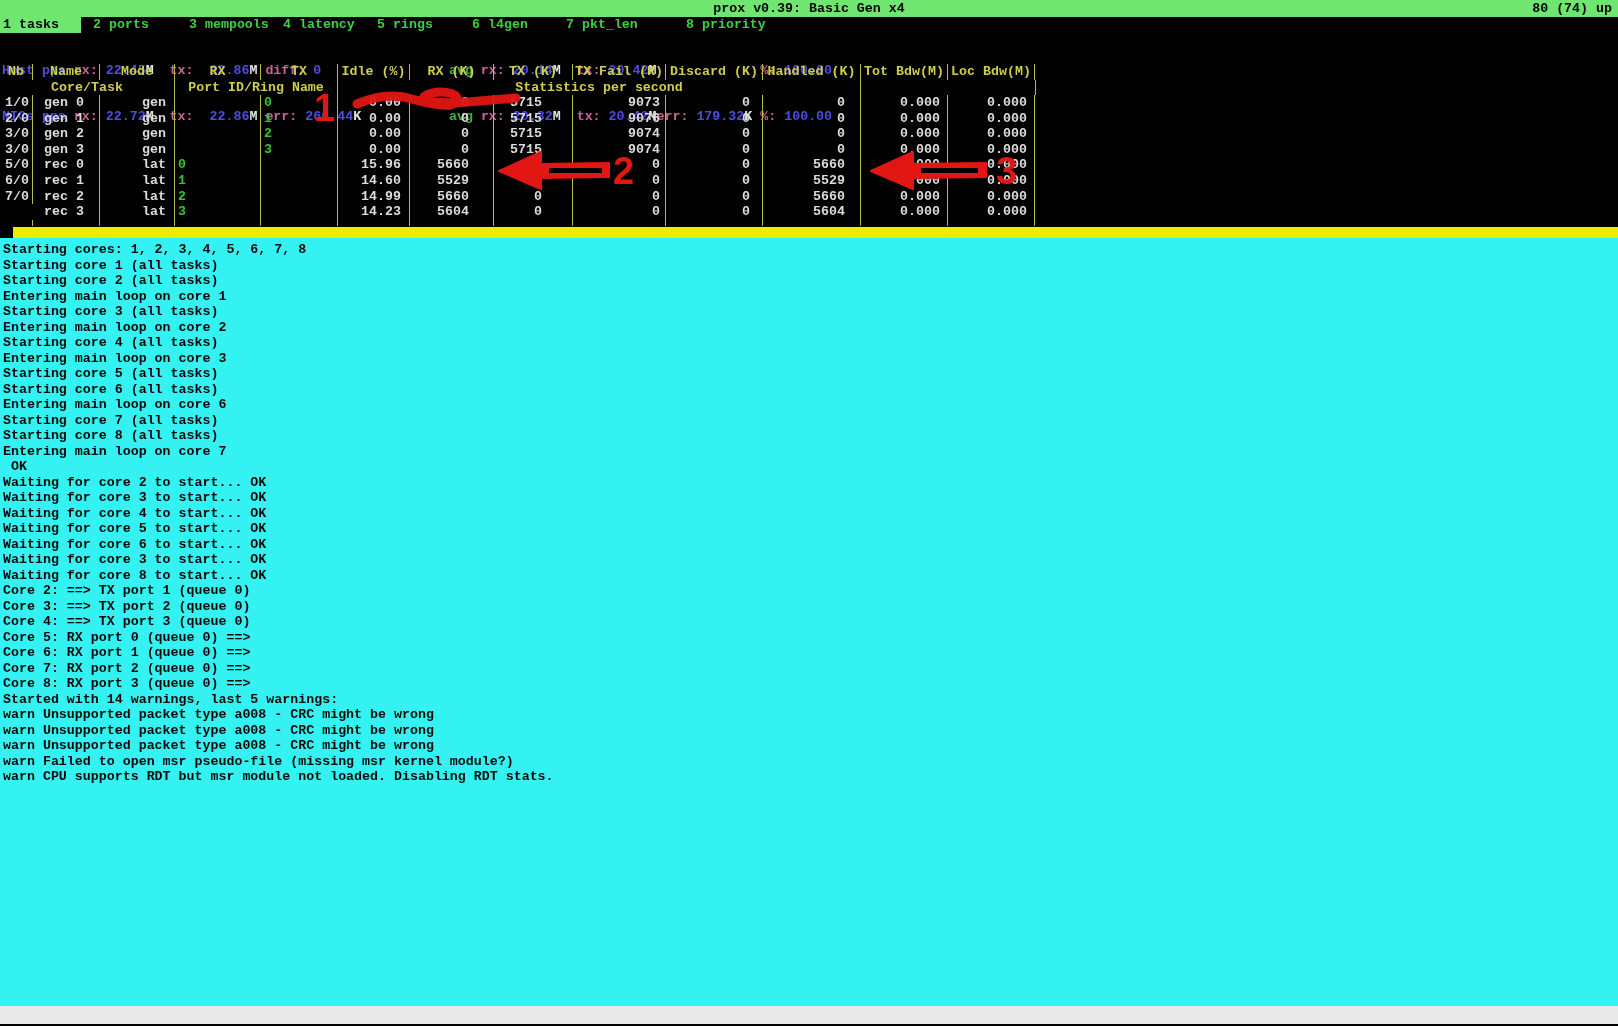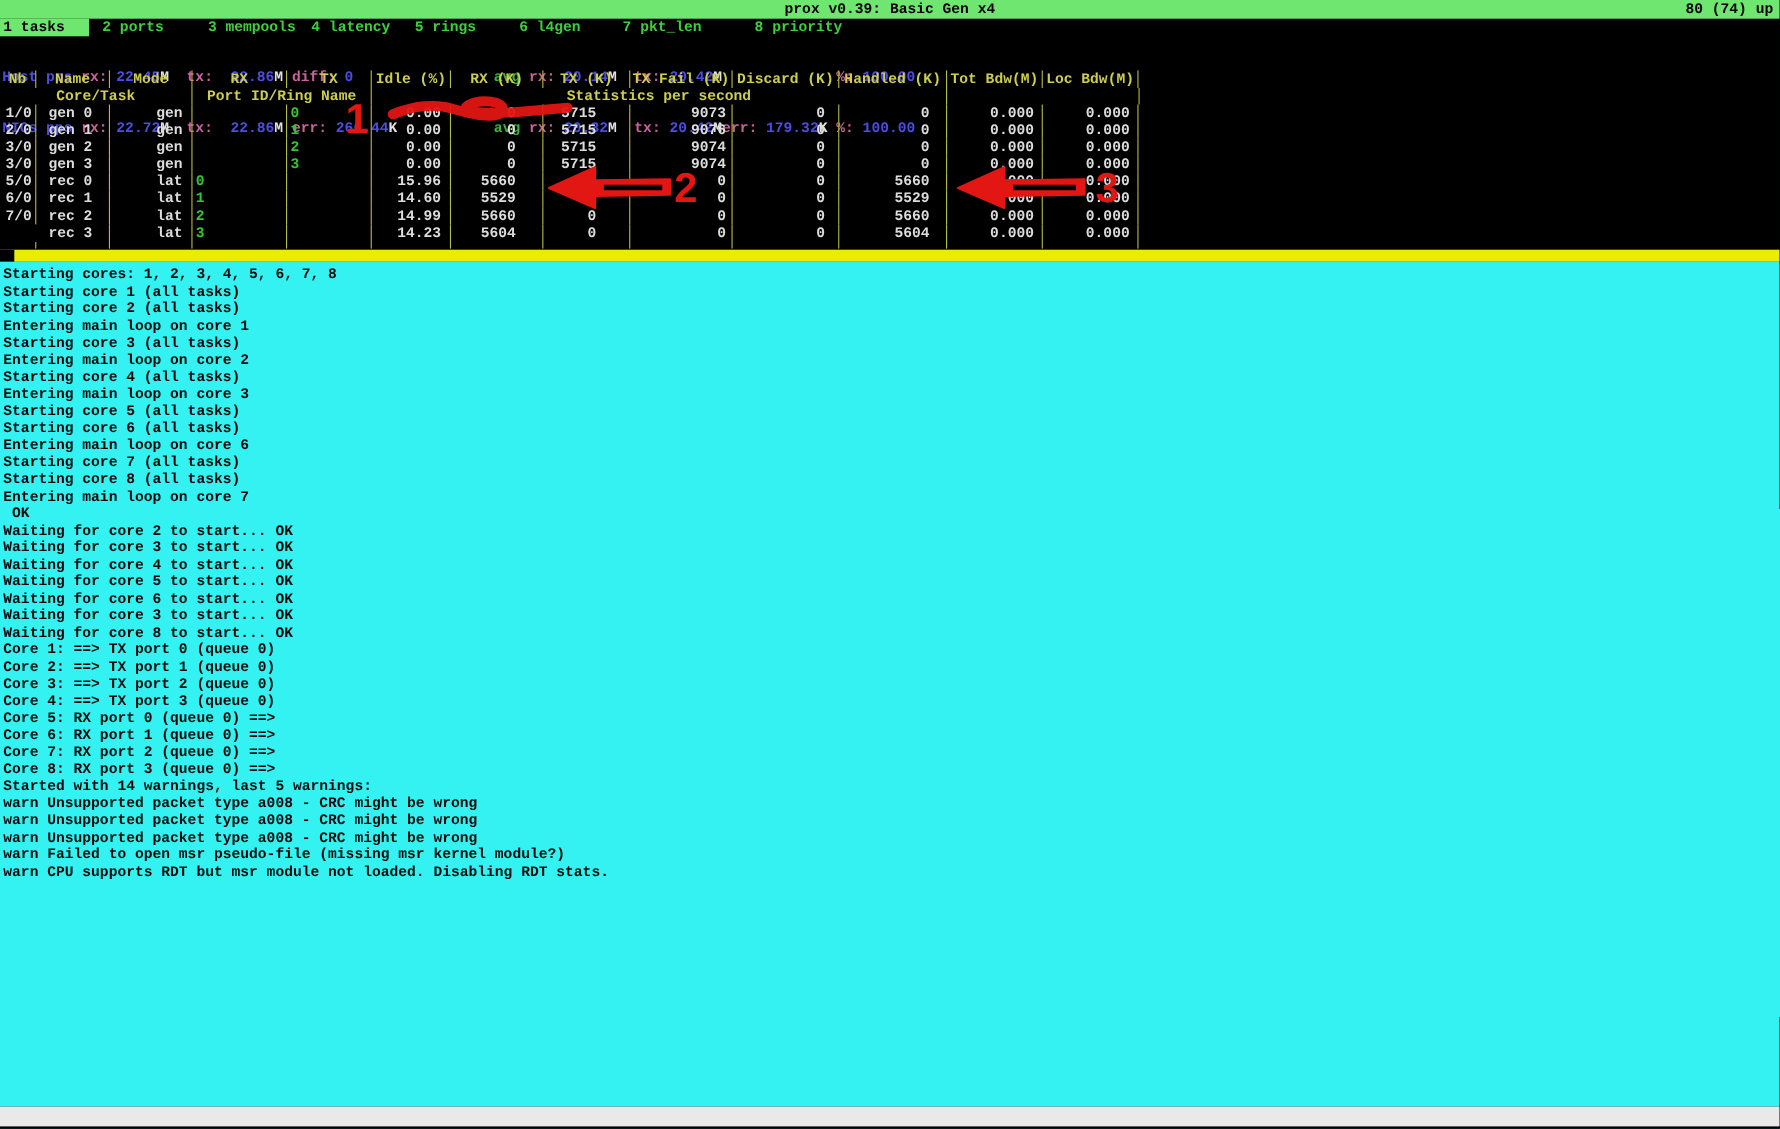--- a/index.html
+++ b/index.html
@@ -269,21 +269,20 @@
       <div class="logline">Starting core 8 (all tasks)</div>
       <div class="logline">Entering main loop on core 7</div>
       <div class="logline"> OK</div>
       <div class="logline">Waiting for core 2 to start... OK</div>
       <div class="logline">Waiting for core 3 to start... OK</div>
       <div class="logline">Waiting for core 4 to start... OK</div>
       <div class="logline">Waiting for core 5 to start... OK</div>
       <div class="logline">Waiting for core 6 to start... OK</div>
       <div class="logline">Waiting for core 3 to start... OK</div>
       <div class="logline">Waiting for core 8 to start... OK</div>
-      <div class="logline">Core 1: ==&gt; TX port 0 (queue 0)</div>
       <div class="logline">Core 2: ==&gt; TX port 1 (queue 0)</div>
       <div class="logline">Core 3: ==&gt; TX port 2 (queue 0)</div>
       <div class="logline">Core 4: ==&gt; TX port 3 (queue 0)</div>
       <div class="logline">Core 5: RX port 0 (queue 0) ==&gt;</div>
       <div class="logline">Core 6: RX port 1 (queue 0) ==&gt;</div>
       <div class="logline">Core 7: RX port 2 (queue 0) ==&gt;</div>
       <div class="logline">Core 8: RX port 3 (queue 0) ==&gt;</div>
       <div class="logline">Started with 14 warnings, last 5 warnings:</div>
       <div class="logline">warn Unsupported packet type a008 - CRC might be wrong</div>
       <div class="logline">warn Unsupported packet type a008 - CRC might be wrong</div>

